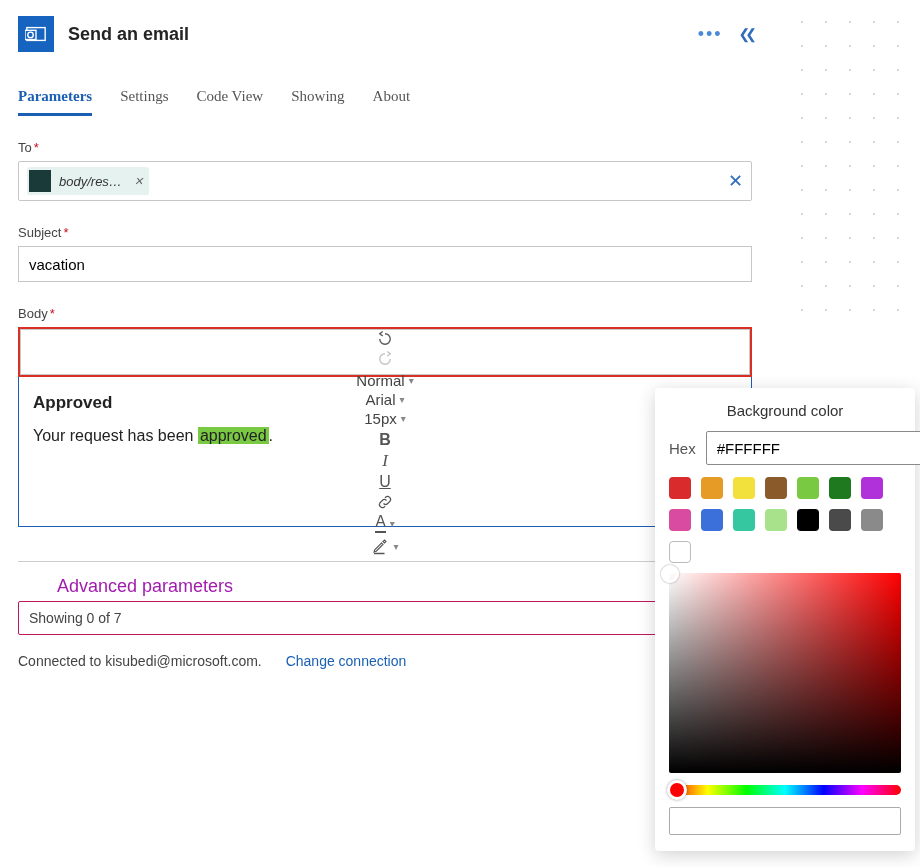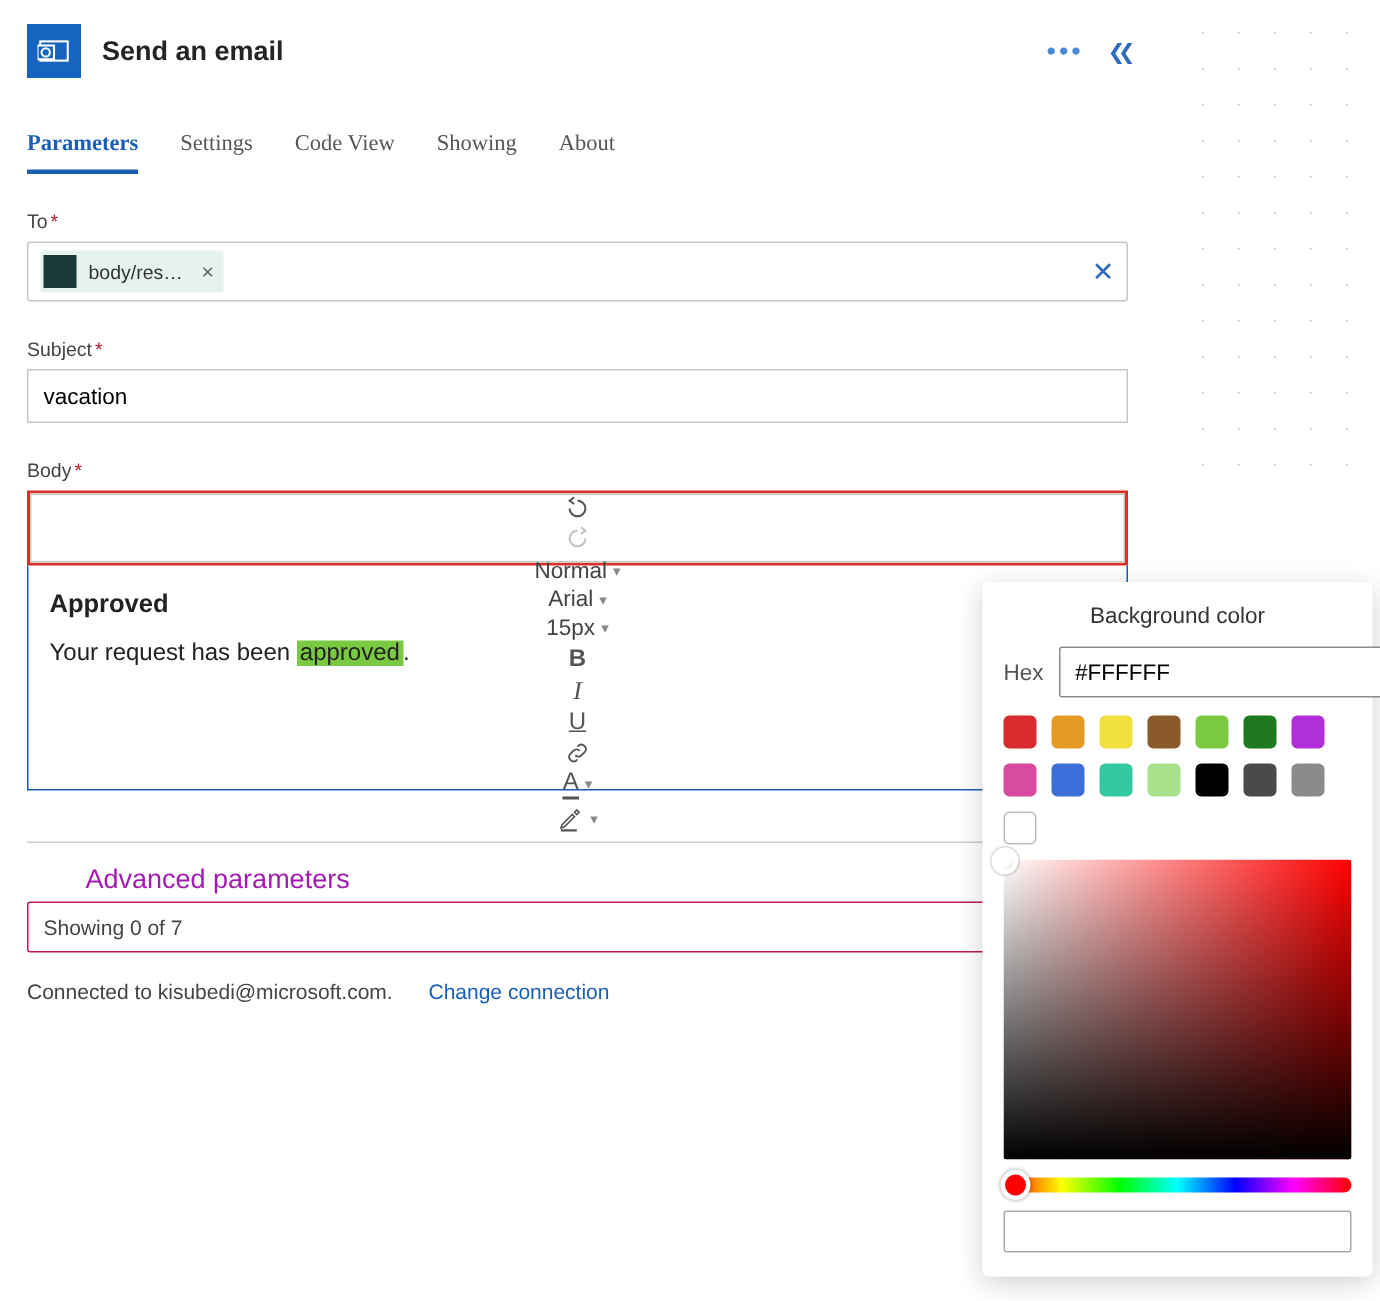--- a/index.html
+++ b/index.html
@@ -85,20 +85,21 @@
   }
   .chip {
     display:flex; align-items:center;
     background:#e5f2f0;
     border-radius:2px;
     height:28px;
     padding:0 6px 0 2px;
     gap:8px;
     font-size:13px;
     color:#333;
+    font-style:italic;
   }
   .chip .chip-icon { width:22px;height:22px; background:#1a3a3a; display:inline-block;}
   .chip .chip-x { color:#666; font-size:11px; margin-left:4px; cursor:pointer;}
   .to-box .clear-x {
     margin-left:auto;
     color:#2f6cbd;
     font-size:18px;
     cursor:pointer;
   }
   .subject-box {

